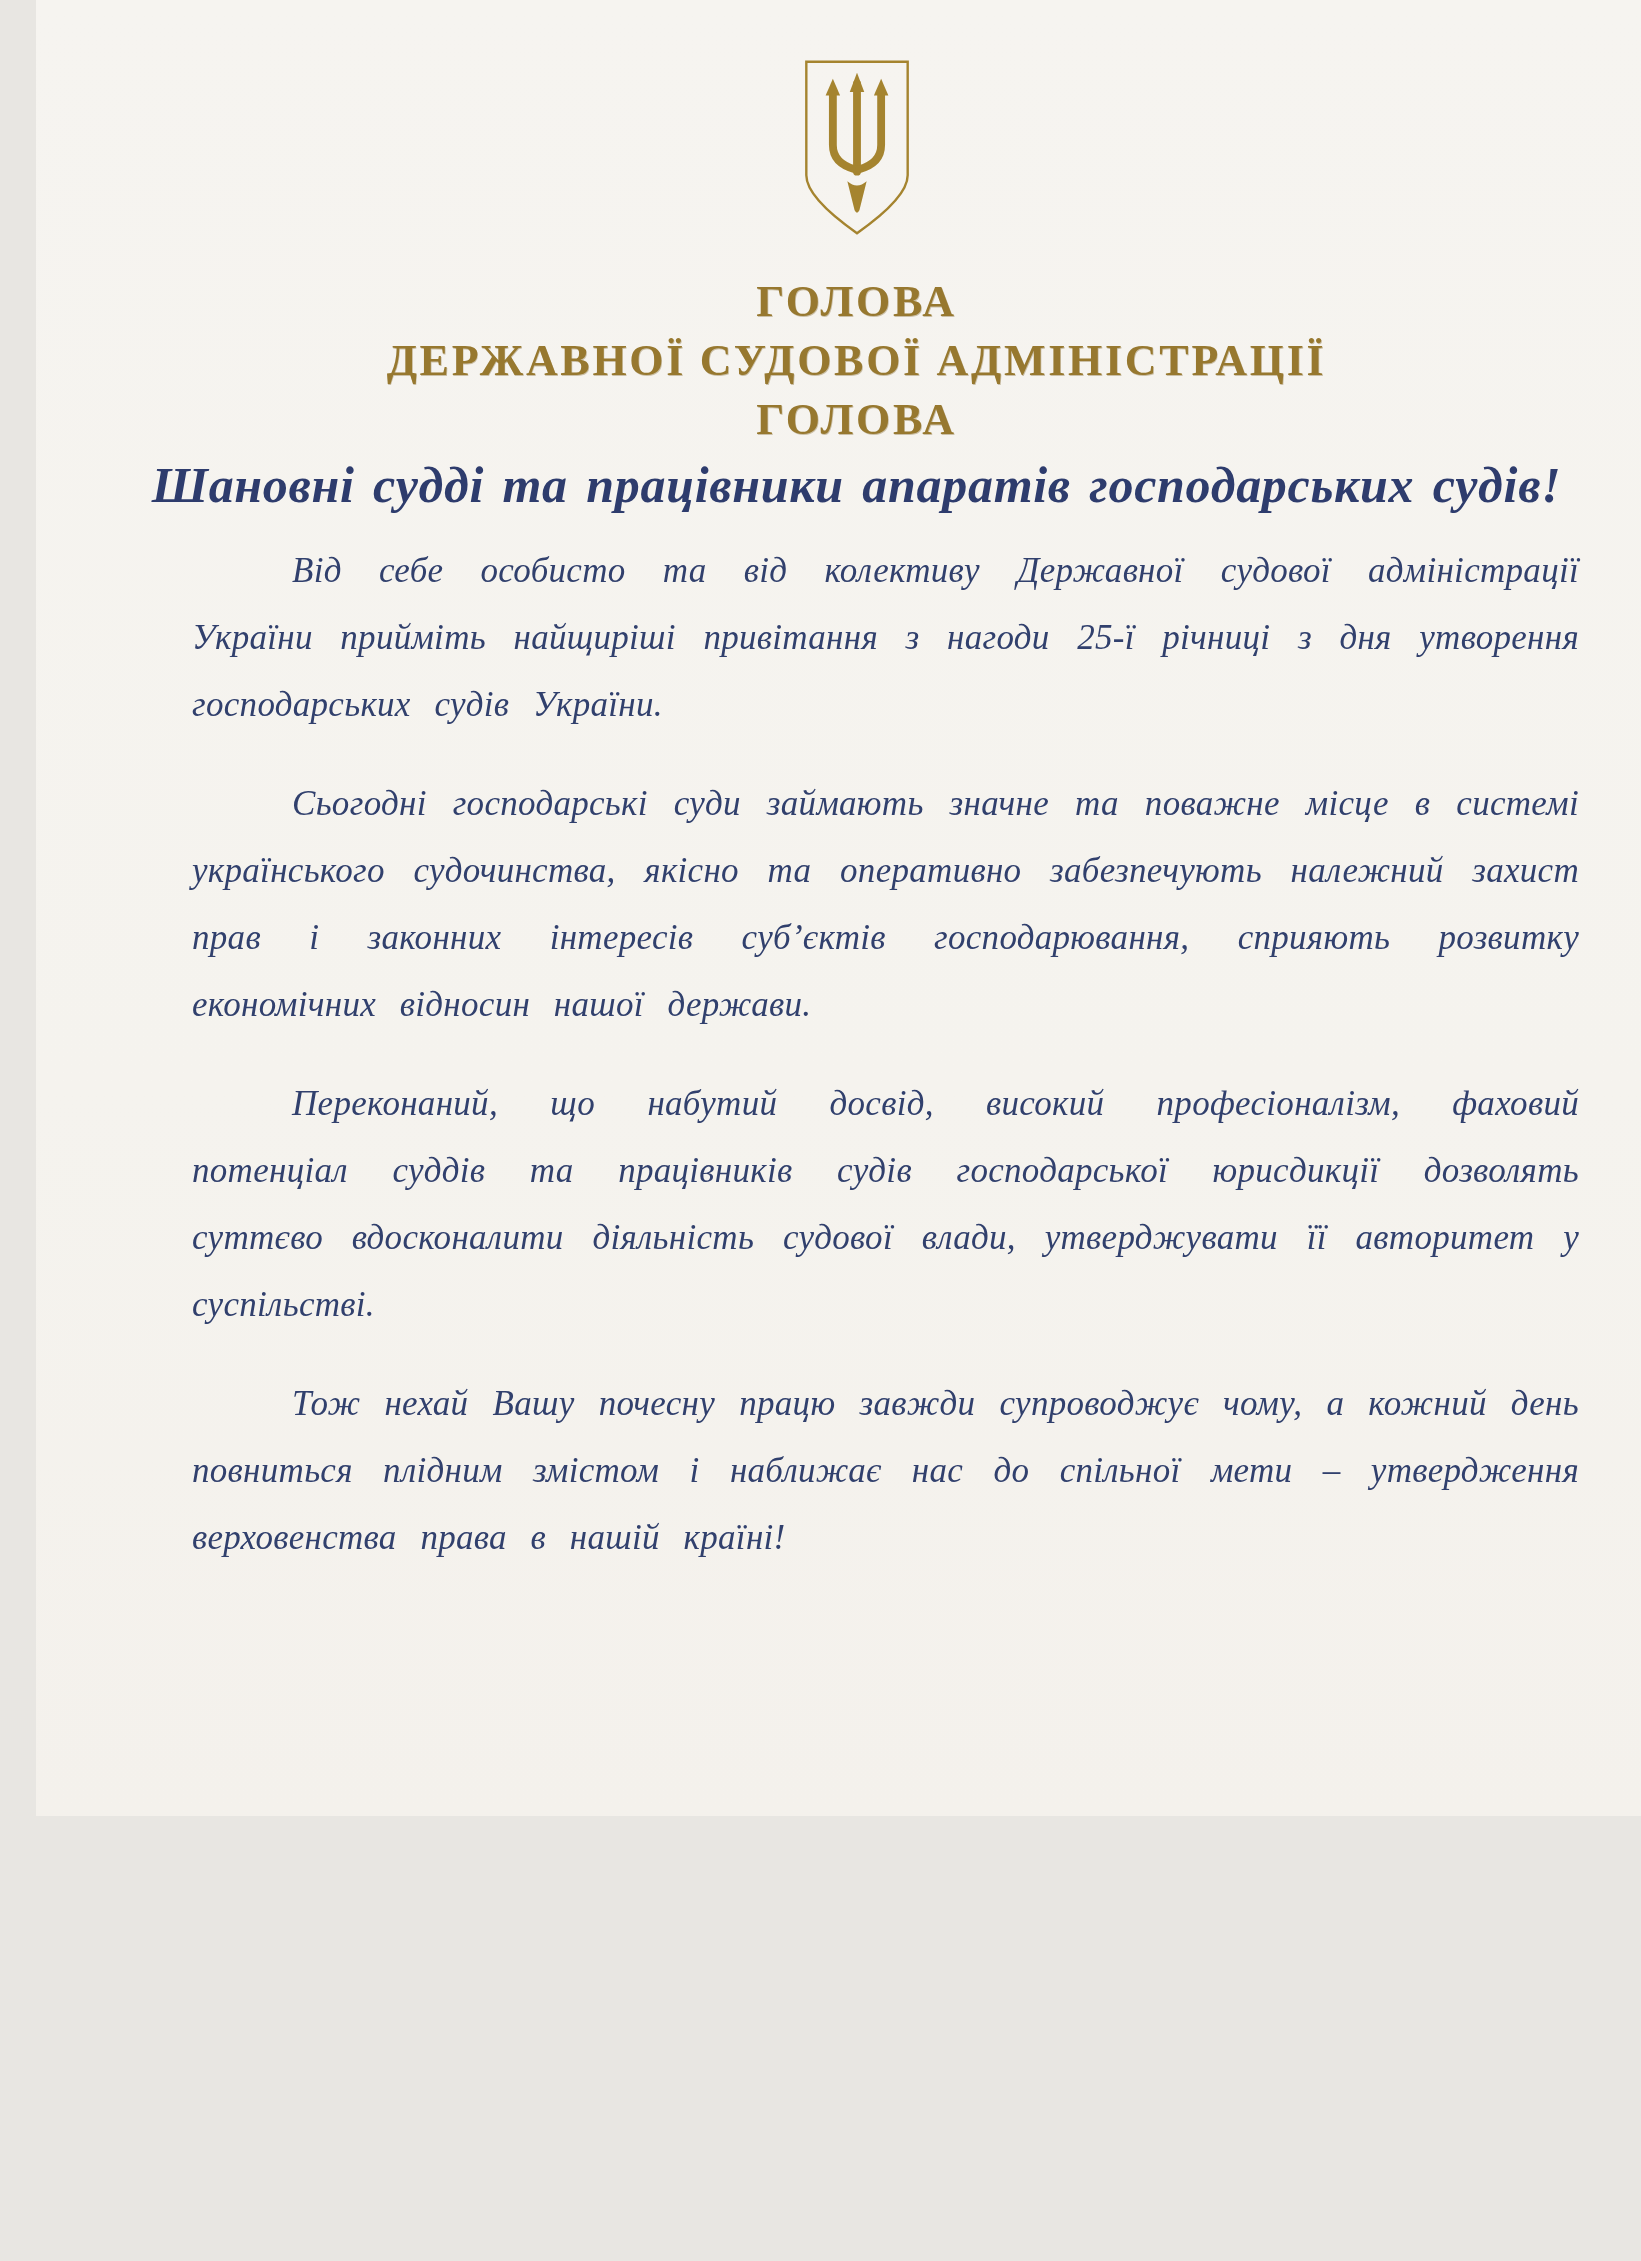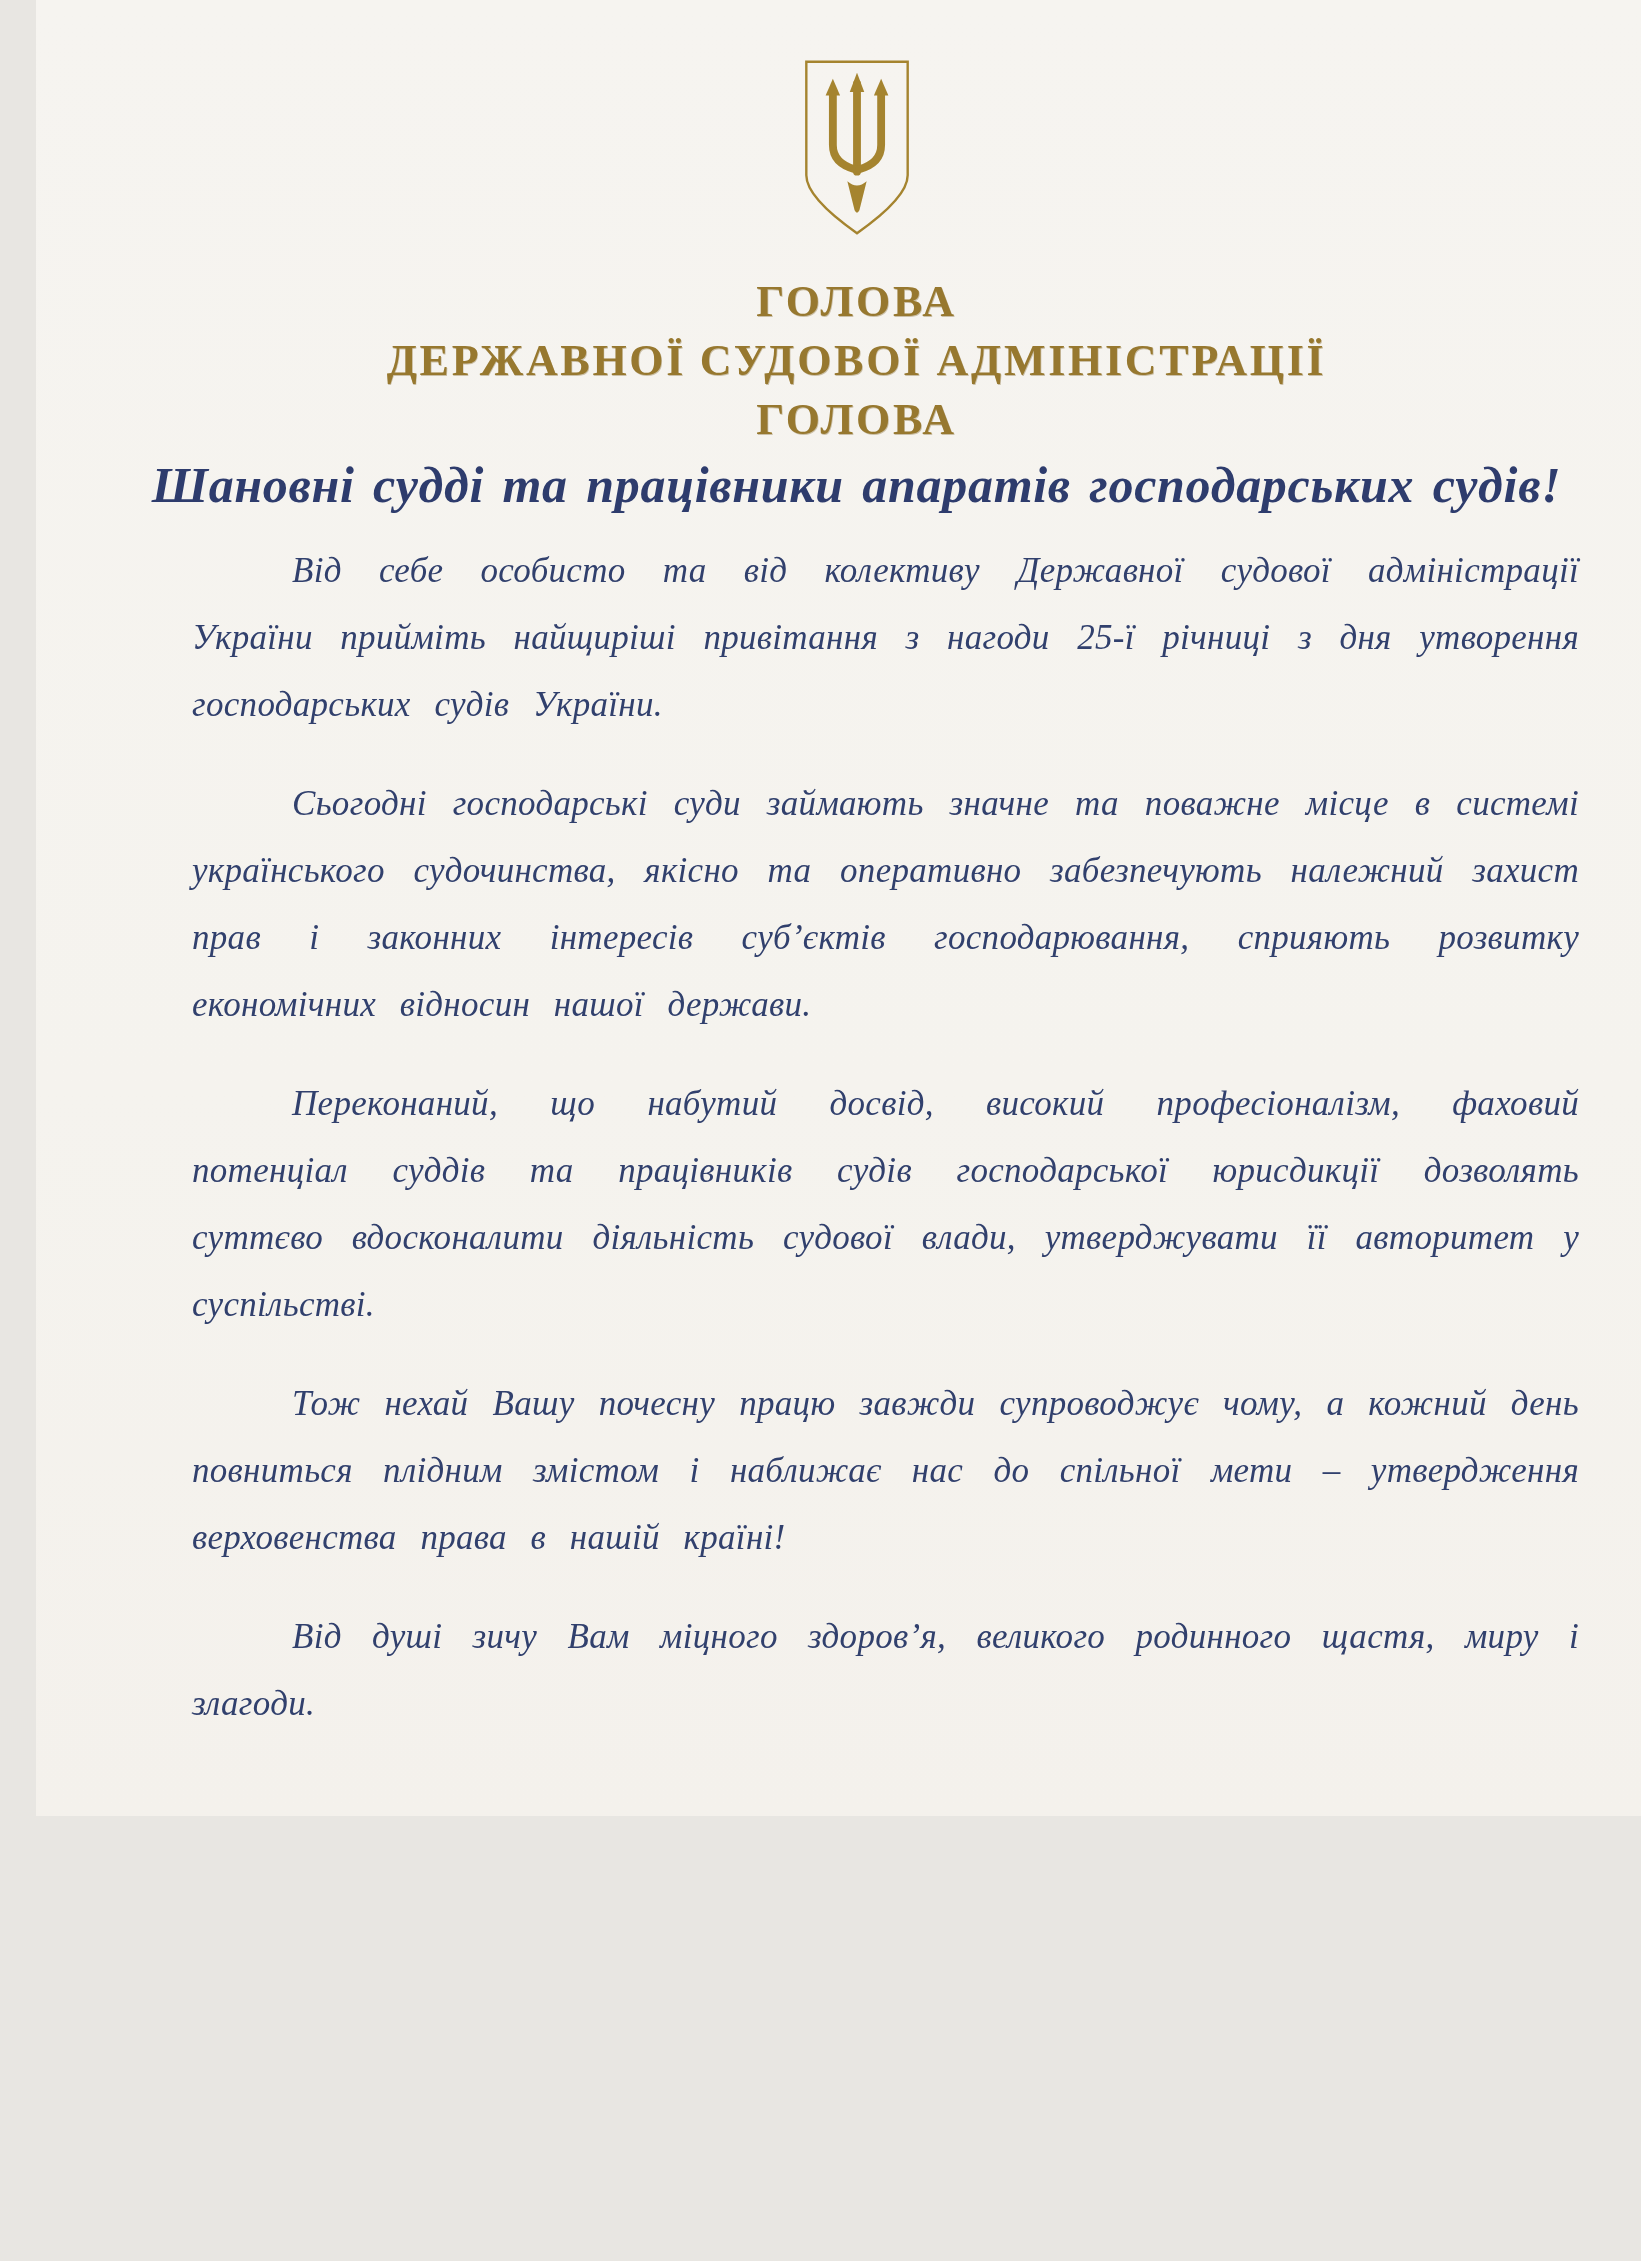--- a/index.html
+++ b/index.html
@@ -89,21 +89,20 @@
     <div>ГОЛОВА</div>
   </div>
 
   <div class="salutation">Шановні судді та працівники апаратів господарських судів!</div>
 
   <div class="body-text">
     <p>Від себе особисто та від колективу Державної судової адміністрації України прийміть найщиріші привітання з нагоди 25-ї річниці з дня утворення господарських судів України.</p>
     <p>Сьогодні господарські суди займають значне та поважне місце в системі українського судочинства, якісно та оперативно забезпечують належний захист прав і законних інтересів суб’єктів господарювання, сприяють розвитку економічних відносин нашої держави.</p>
     <p>Переконаний, що набутий досвід, високий професіоналізм, фаховий потенціал суддів та працівників судів господарської юрисдикції дозволять суттєво вдосконалити діяльність судової влади, утверджувати її авторитет у суспільстві.</p>
     <p>Тож нехай Вашу почесну працю завжди супроводжує чому, а кожний день повниться плідним змістом і наближає нас до спільної мети – утвердження верховенства права в нашій країні!</p>
-    <p>Від душі зичу Вам міцного здоров’я, великого родинного щастя, миру і злагоди.</p>
   </div>
 
   <div class="regards">З мудрих</div>
   <div class="position">Голова</div>
   <div class="signer">Зеновій Холоднюк</div>
 
   <svg class="signature" viewBox="0 0 2464 3395">
     <g fill="none" stroke="#5b4cc2" stroke-linecap="round" stroke-linejoin="round" opacity="0.92">
       <path stroke-width="6" d="M866,3108 C884,3072 922,3056 946,3072 C966,3086 956,3112 932,3110 C914,3108 916,3086 936,3082"></path>
       <path stroke-width="5" d="M1012,3096 C1020,3104 1020,3116 1010,3126"></path>

